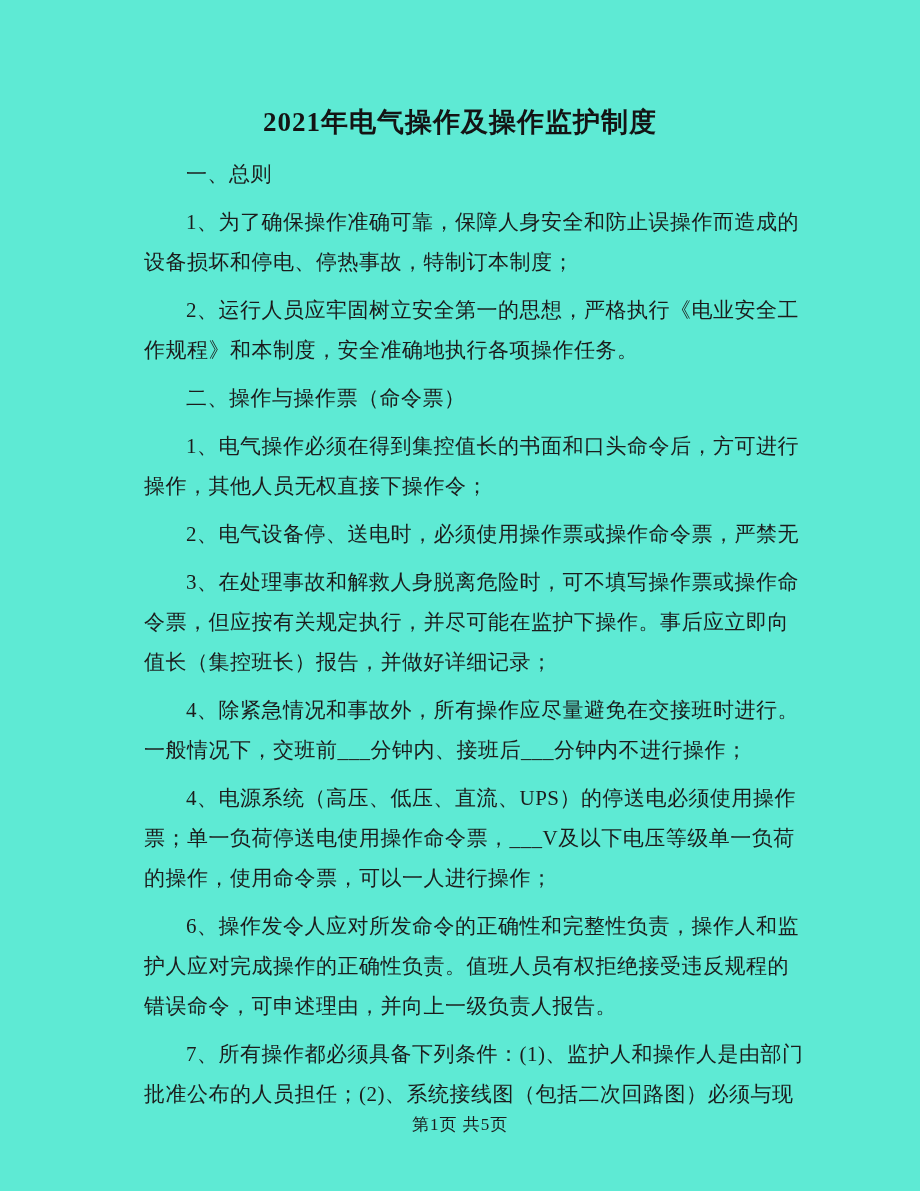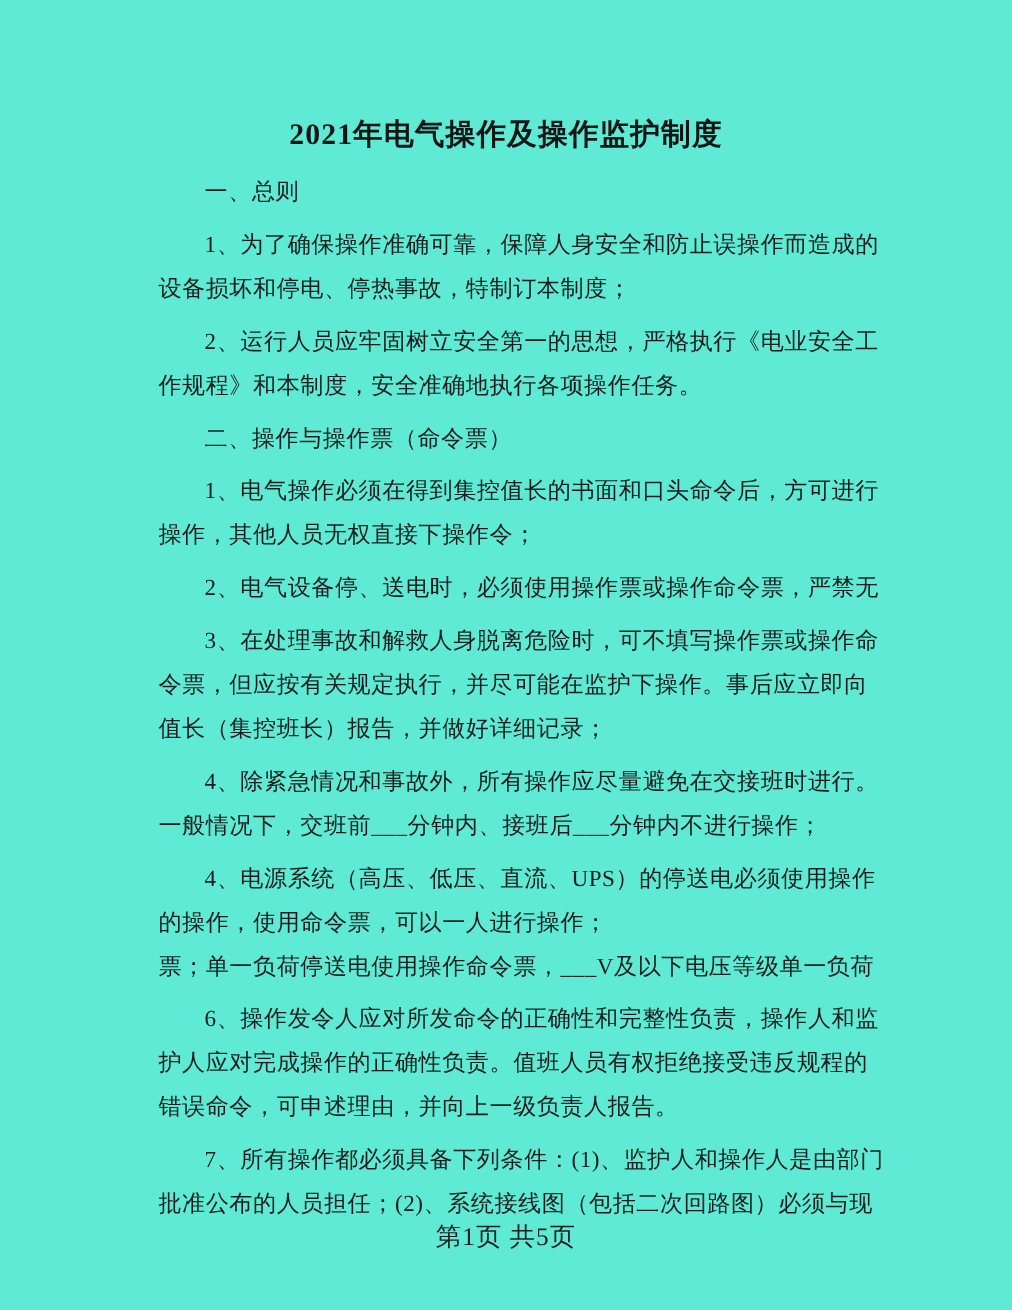--- a/index.html
+++ b/index.html
@@ -43,21 +43,21 @@
   .line.lastline {
     text-align-last: left;
     white-space: normal;
   }
   .footer {
     position: absolute;
     left: 0;
     top: 1113px;
     width: 100%;
     text-align: center;
-    font-size: 23px;
+    font-size: 17px;
     line-height: 24px;
     color: #1c1c1c;
     letter-spacing: 1px;
   }
 </style>
 </head>
 <body>
 
 <div class="page">
 
@@ -98,22 +98,22 @@
       <div class="line lastline">值长（集控班长）报告，并做好详细记录；</div>
     </div>
 
     <div class="para">
       <div class="line first">4、除紧急情况和事故外，所有操作应尽量避免在交接班时进行。</div>
       <div class="line lastline">一般情况下，交班前___分钟内、接班后___分钟内不进行操作；</div>
     </div>
 
     <div class="para">
       <div class="line first">4、电源系统（高压、低压、直流、UPS）的停送电必须使用操作</div>
+      <div class="line">票；单一负荷停送电使用操作命令票，___V及以下电压等级单一负荷</div>
       <div class="line lastline">的操作，使用命令票，可以一人进行操作；</div>
-      <div class="line">票；单一负荷停送电使用操作命令票，___V及以下电压等级单一负荷</div>
     </div>
 
     <div class="para">
       <div class="line first">6、操作发令人应对所发命令的正确性和完整性负责，操作人和监</div>
       <div class="line">护人应对完成操作的正确性负责。值班人员有权拒绝接受违反规程的</div>
       <div class="line lastline">错误命令，可申述理由，并向上一级负责人报告。</div>
     </div>
 
     <div class="para">
       <div class="line first">7、所有操作都必须具备下列条件：(1)、监护人和操作人是由部门</div>

